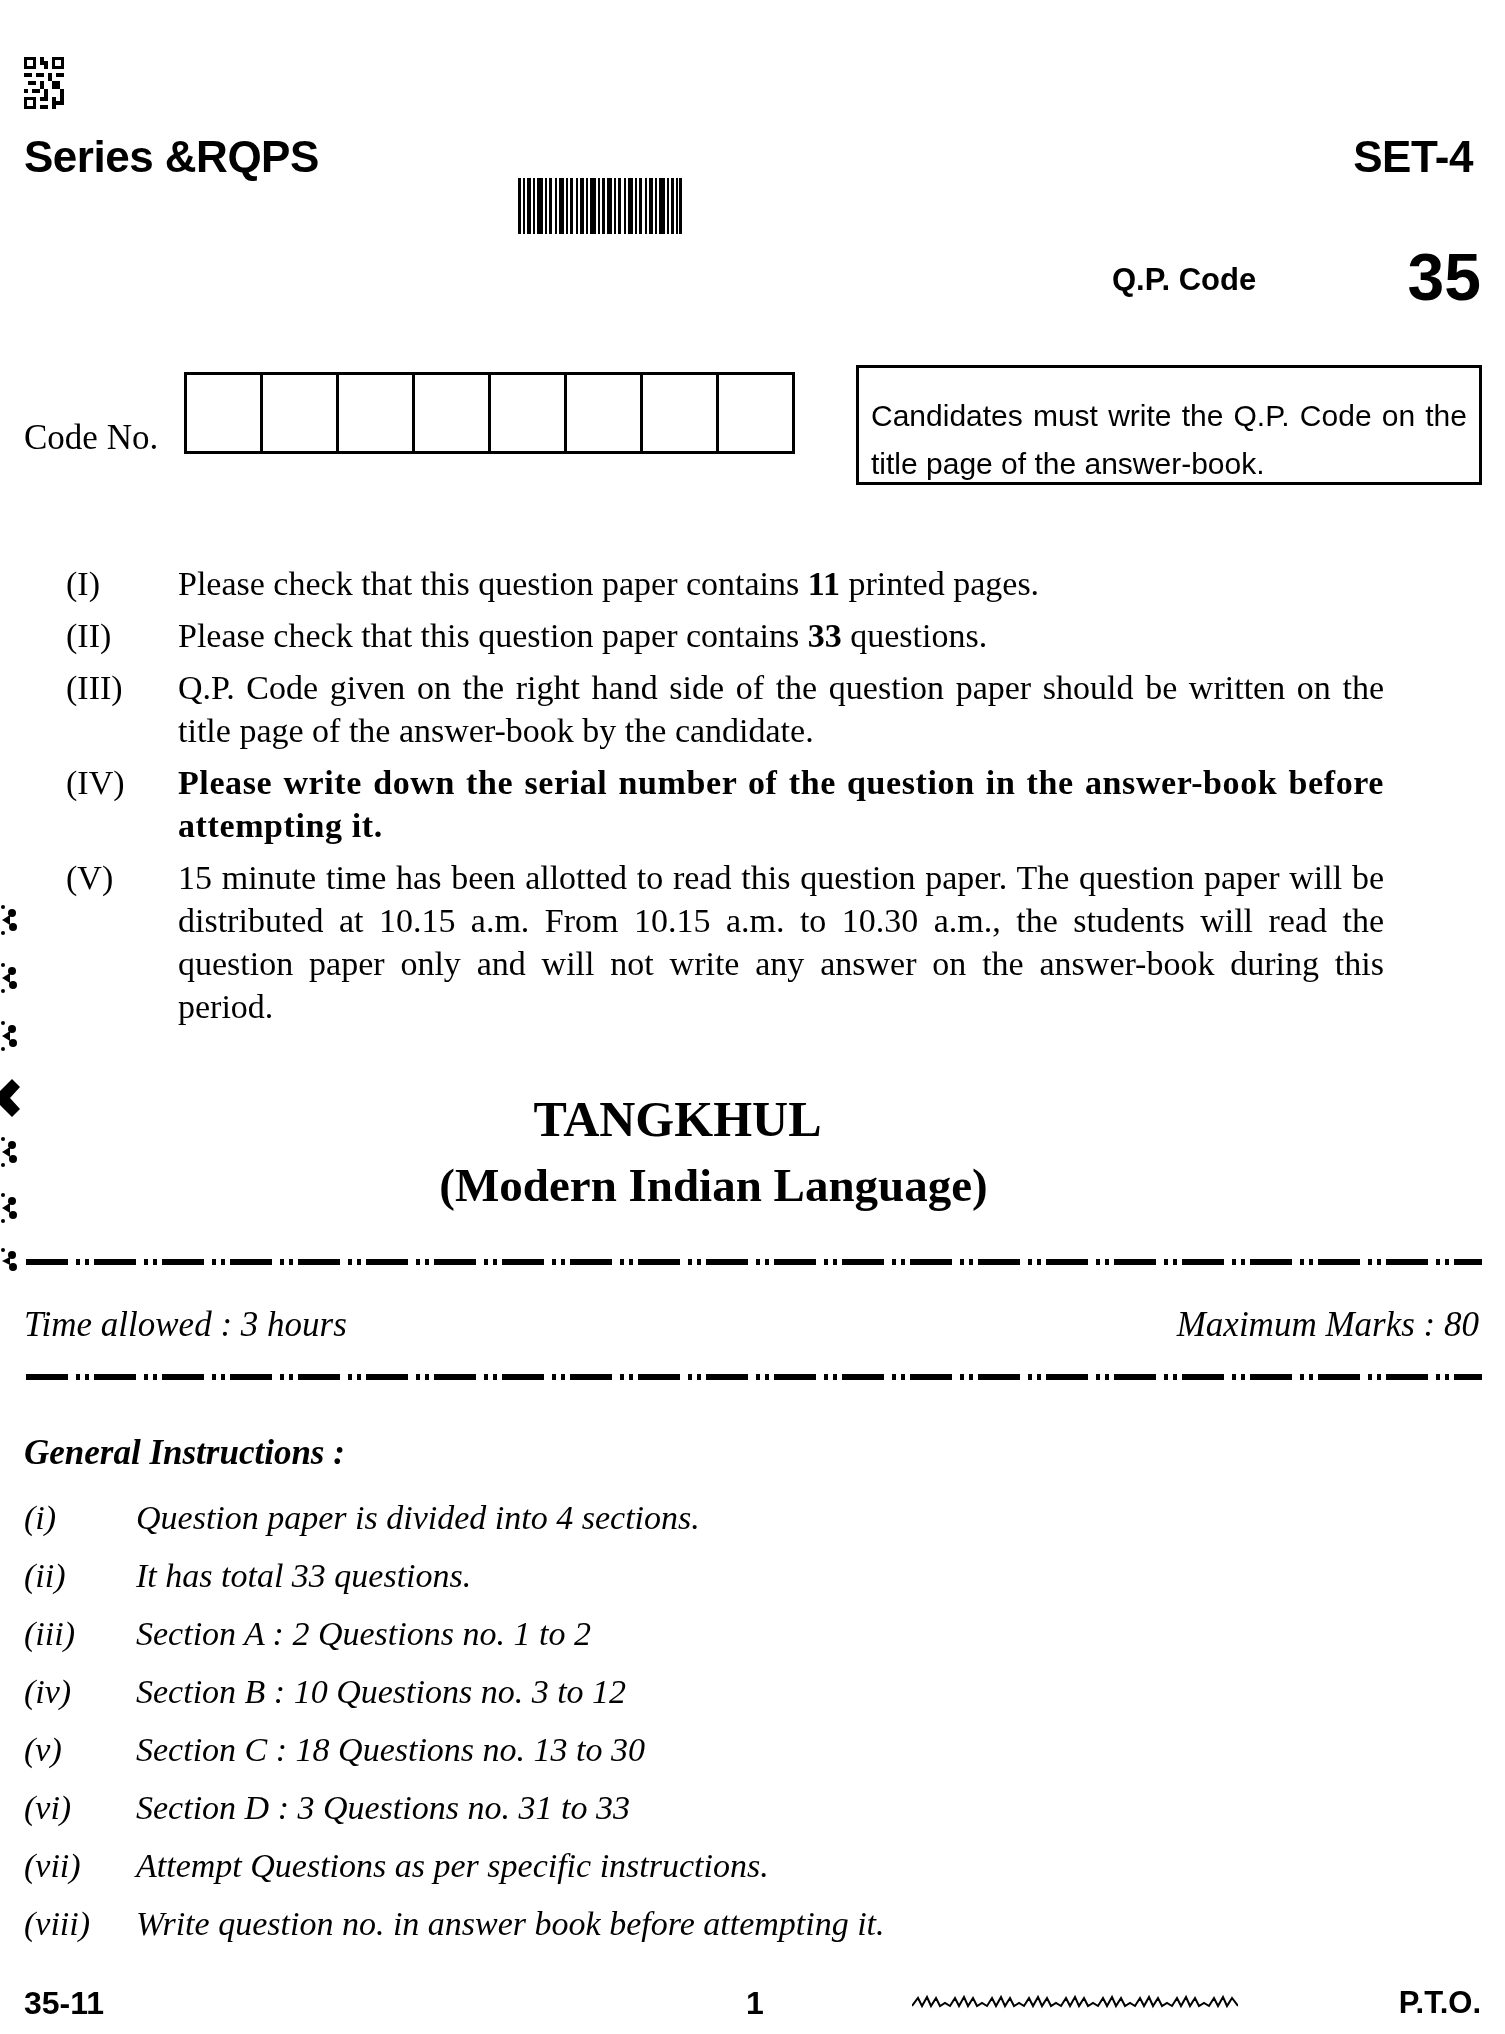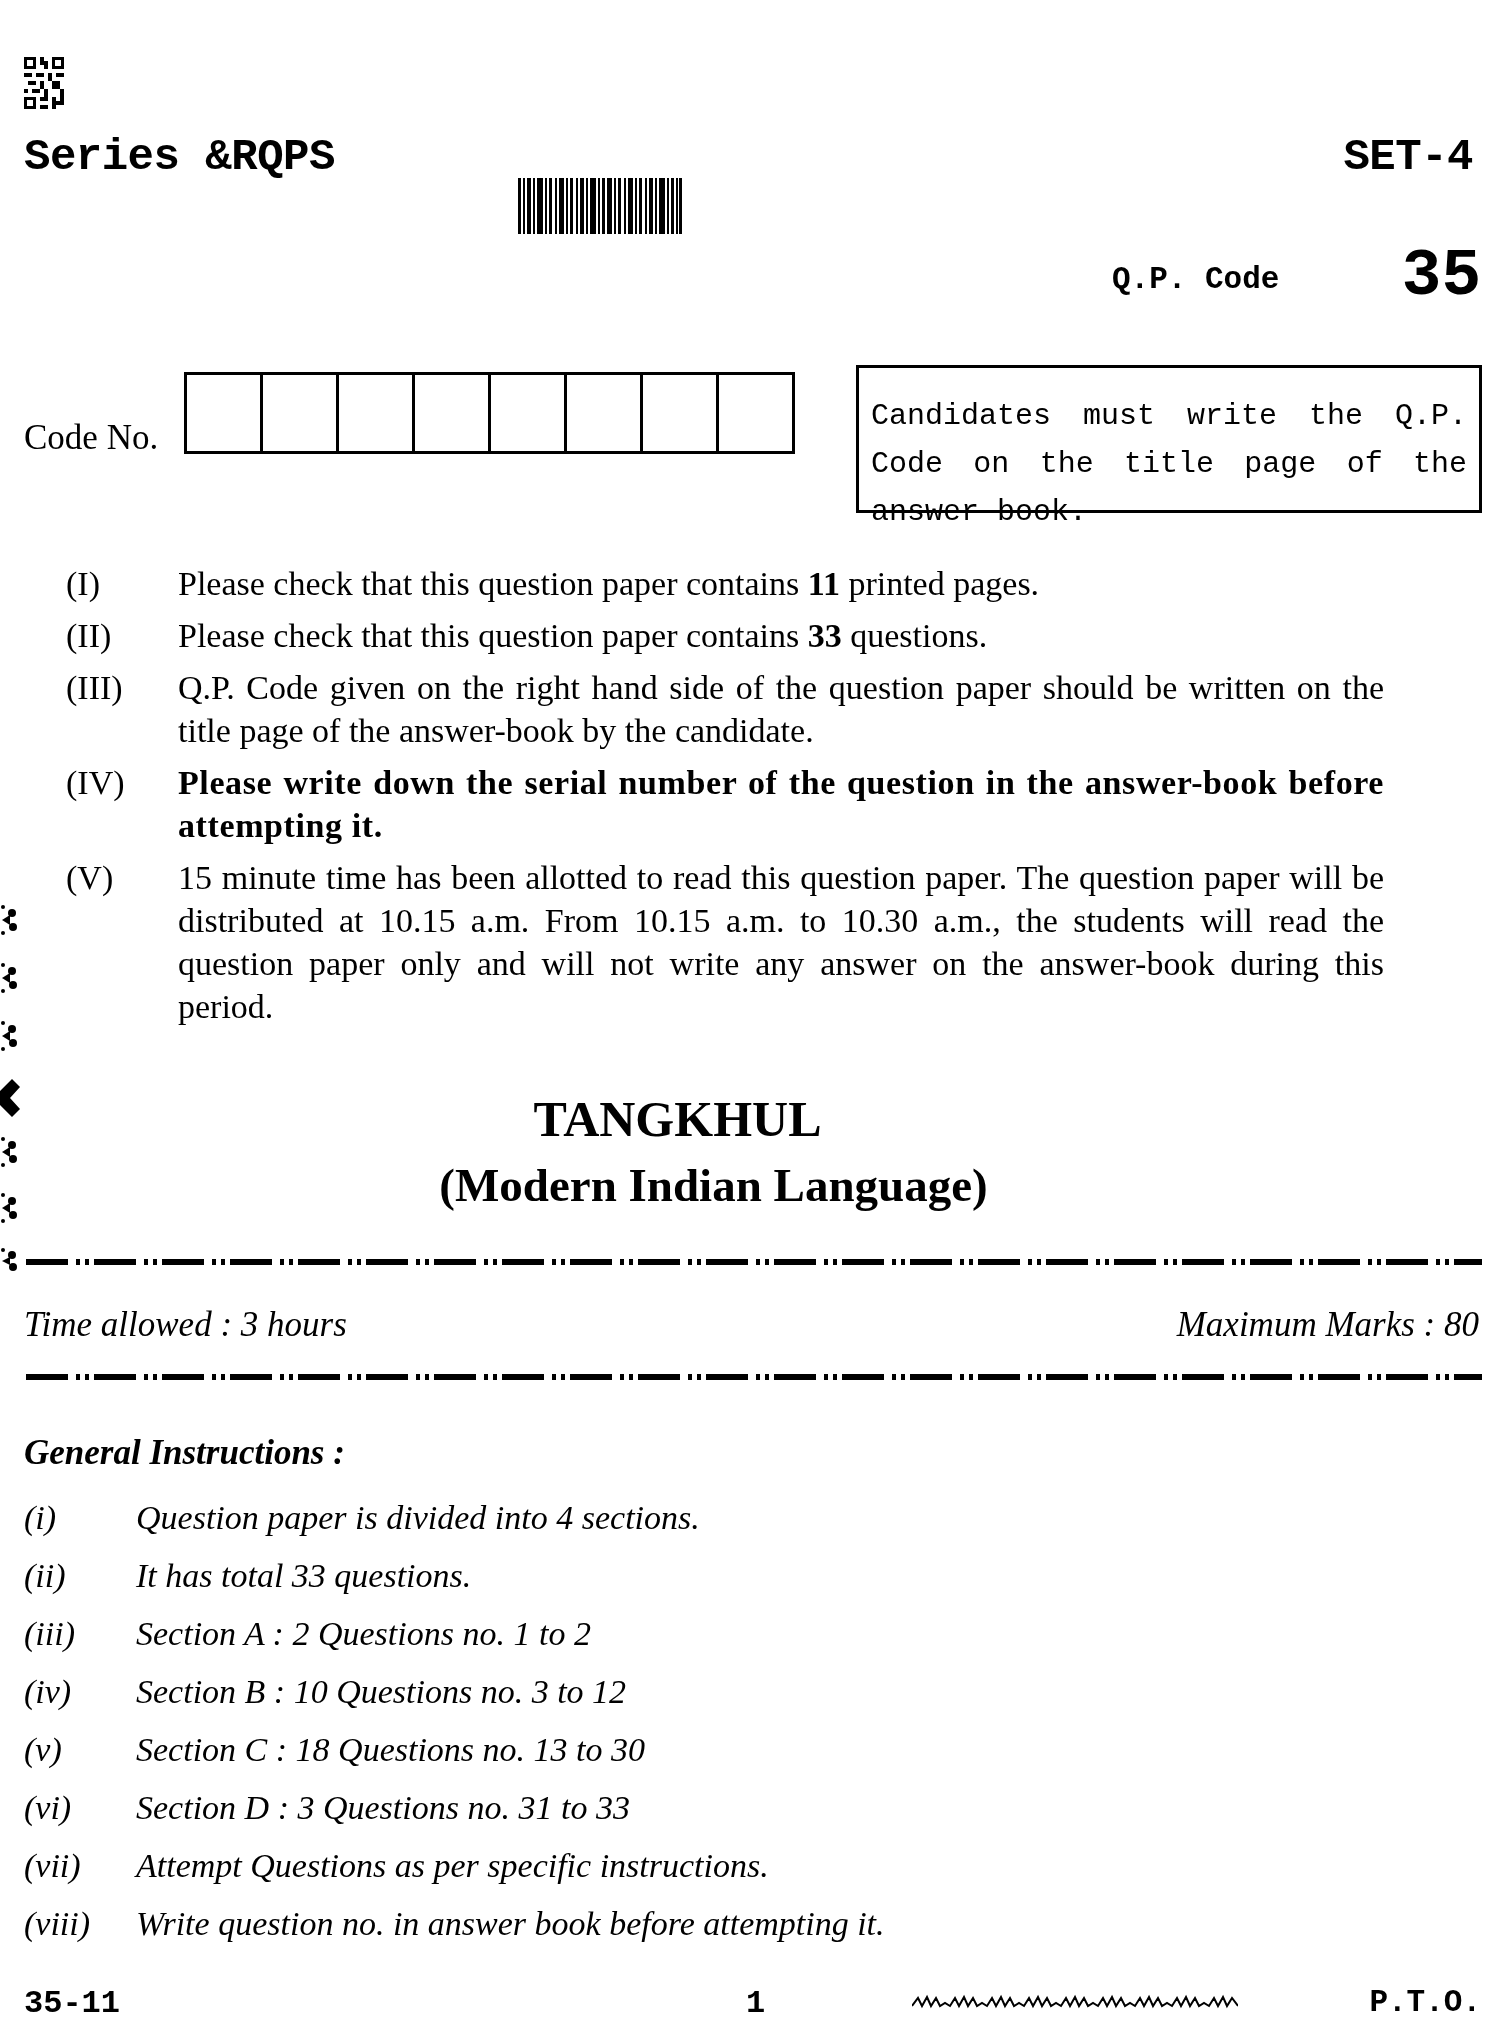--- a/index.html
+++ b/index.html
@@ -1,21 +1,21 @@
 <!DOCTYPE html>
 <html><head>
 <meta charset="utf-8">
 <style>
   html, body { margin: 0; padding: 0; background: #ffffff; }
   body {
     width: 1505px; height: 2034px; position: relative; overflow: hidden;
     color: #000; font-family: "Liberation Serif", "DejaVu Serif", serif;
   }
   .abs { position: absolute; }
-  .sans { font-family: Liberation Mono, monospace; }
+  .sans { font-family: Liberation Sans, sans-serif; }
 
   
   #qr { left: 24px; top: 57px; width: 40px; height: 52px; }
 
   #series { left: 24px; top: 132px; font-size: 44px; font-weight: bold; letter-spacing: -0.5px; }
   #set { right: 32px; top: 132px; font-size: 44px; font-weight: bold; letter-spacing: -0.5px; }
 
   #barcode { left: 518px; top: 178px; width: 164px; height: 56px; }
 
   #qp-label { left: 1112px; top: 262px; font-size: 31px; font-weight: bold; }
@@ -23,21 +23,21 @@
 
   #roll-label { left: 24px; top: 418px; font-size: 35px; }
   #roll-boxes {
     left: 184px; top: 372px; height: 82px; display: flex;
     border: 3px solid #000; box-sizing: border-box;
   }
   .roll-cell { width: 76px; height: 76px; border-right: 3px solid #000; box-sizing: border-box; }
   .roll-cell:last-child { border-right: none; width: 73px; }
 
   #candidate-box {
-    left: 856px; top: 365px; width: 626px; height: 148px; box-sizing: border-box;
+    left: 856px; top: 365px; width: 626px; height: 120px; box-sizing: border-box;
     border: 3px solid #000; padding: 24px 12px 0 12px;
     font-size: 30px; line-height: 48px; text-align: justify; text-align-last: left;
   }
 
   
   #top-instr { left: 66px; top: 562px; width: 1318px; }
   .ti-row { display: flex; font-size: 34px; line-height: 43px; margin-bottom: 9px; }
   .ti-num { width 112px; min-width: 112px; }
   .ti-text { flex: 1; text-align: justify; text-align-last: left; }
   .ti-text.bold { font-weight: bold; letter-spacing: 0.6px; }

